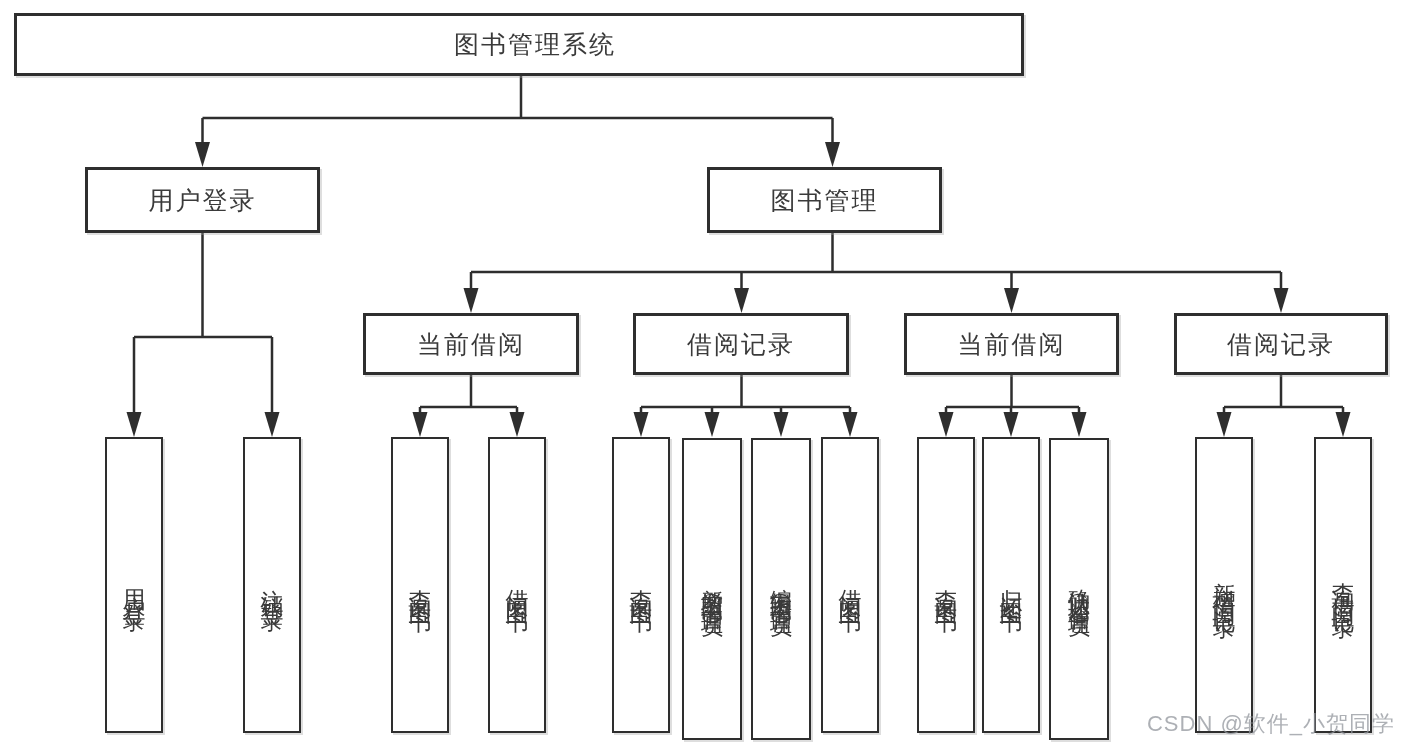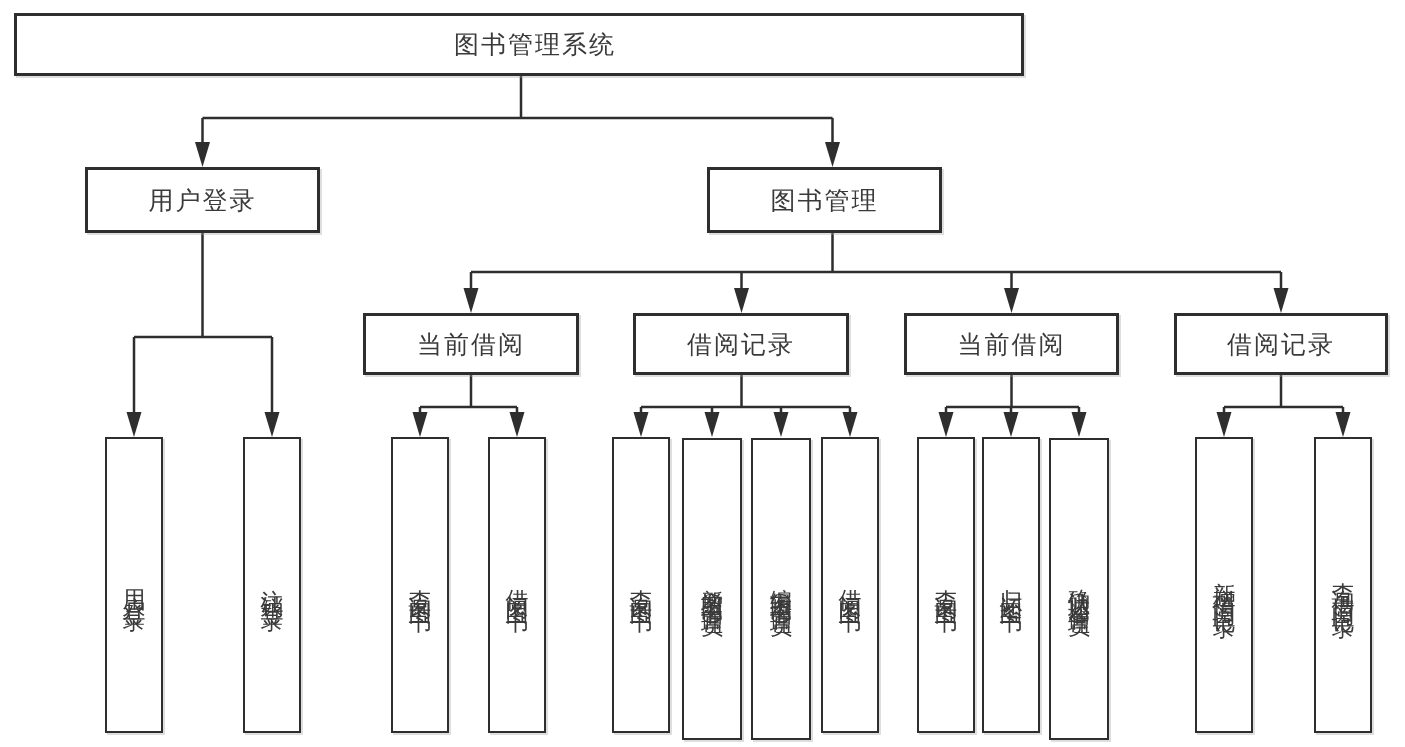--- a/index.html
+++ b/index.html
@@ -154,14 +154,15 @@
     <span class="v-label">确认归还（管理员）</span>
   </div>
 
   <div class="node leaf" style="left:1195px; top:437px; width:58px; height:296px;">
     <span class="v-label">新增借阅记录</span>
   </div>
   <div class="node leaf" style="left:1314px; top:437px; width:58px; height:296px;">
     <span class="v-label">查询借阅记录</span>
   </div>
 
+  <div class="watermark">CSDN @软件_小贺同学</div>
 
 </div>
 
 </body></html>

